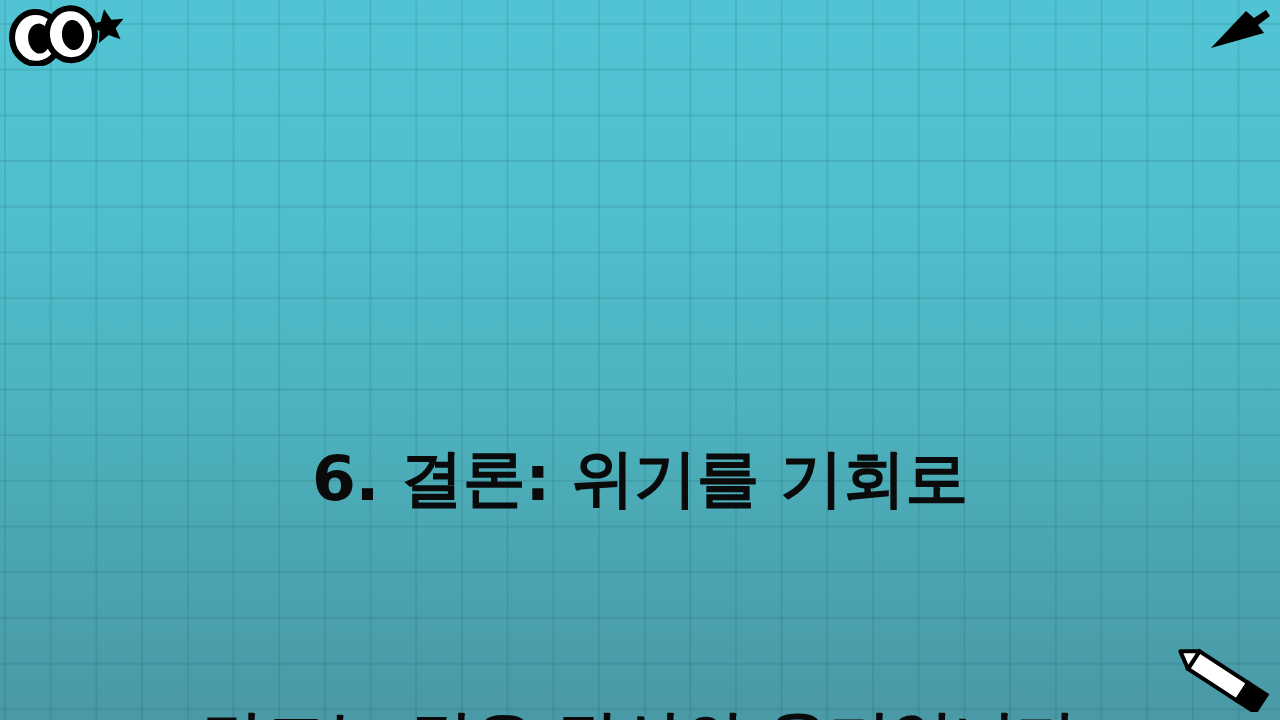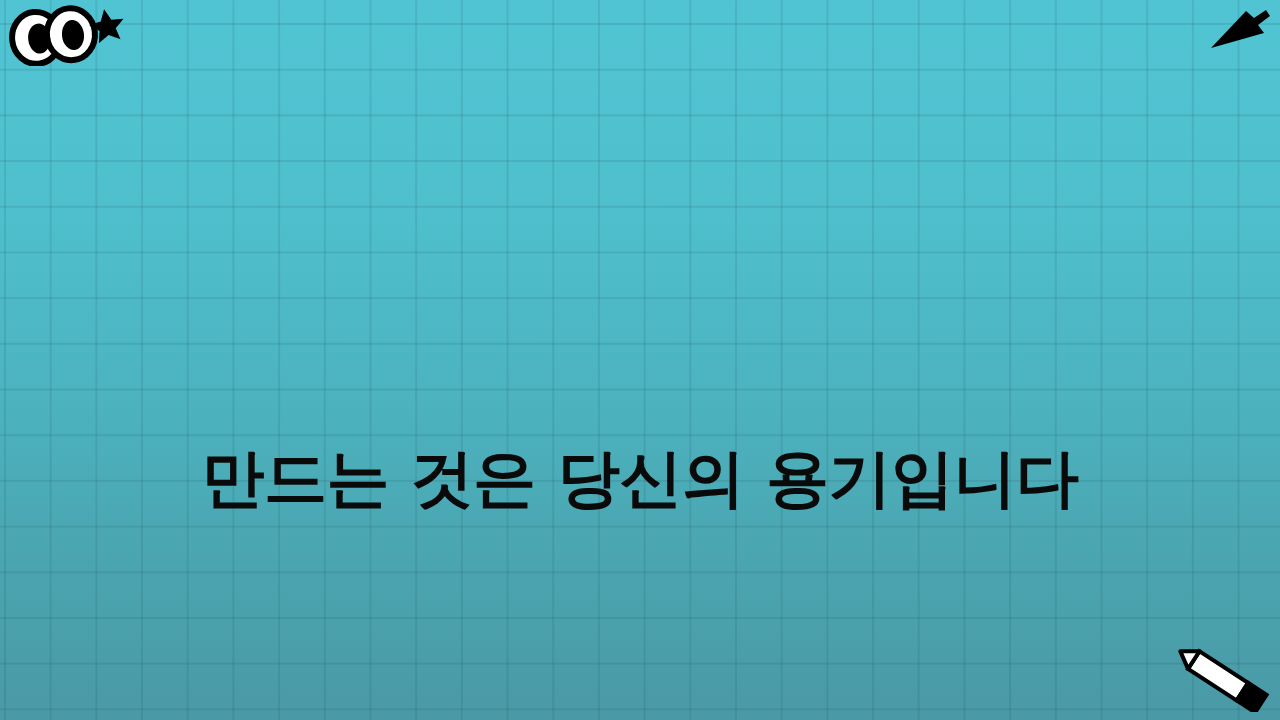--- a/index.html
+++ b/index.html
@@ -94,16 +94,17 @@
     <svg viewBox="0 0 104 66" width="104" height="66">
       <g transform="rotate(33 52 33)">
         <rect x="18" y="22" width="58" height="21" fill="#ffffff" stroke="#000000" stroke-width="4"></rect>
         <path d="M18,22 L2,32.5 L18,43 Z" fill="#ffffff" stroke="#000000" stroke-width="4" stroke-linejoin="round"></path>
         <rect x="76" y="22" width="22" height="21" fill="#000000" stroke="#000000" stroke-width="4"></rect>
       </g>
     </svg>
   </div>
 
   <div id="headline">
+    <span class="hl-line">6. 결론: 위기를 기회로</span>
     <span class="hl-line">만드는 것은 당신의 용기입니다</span>
   </div>
 
 </div>
 
 </body></html>

